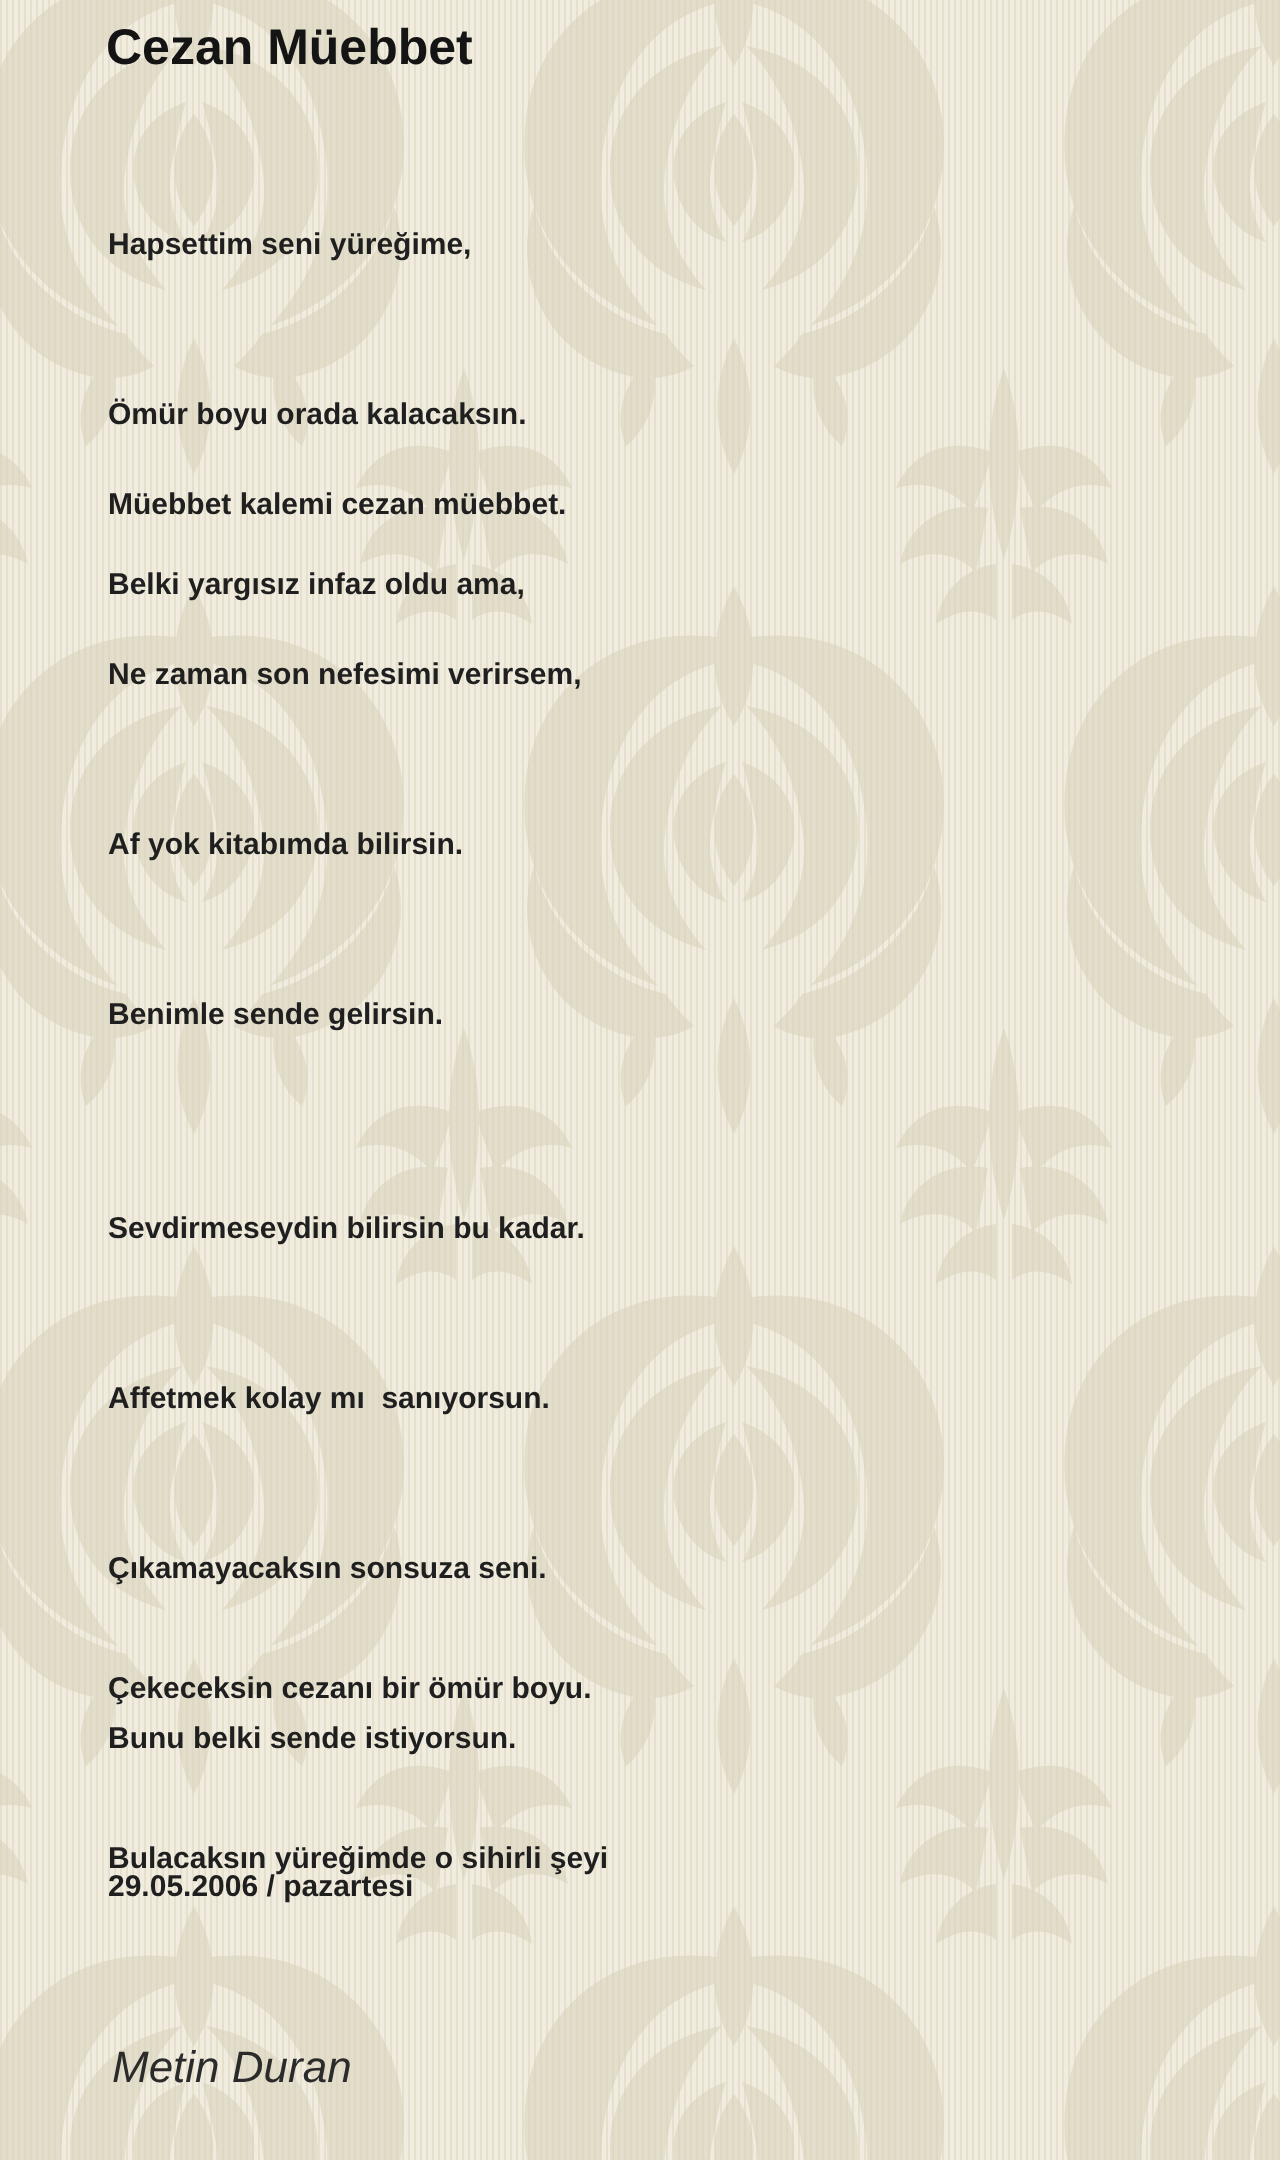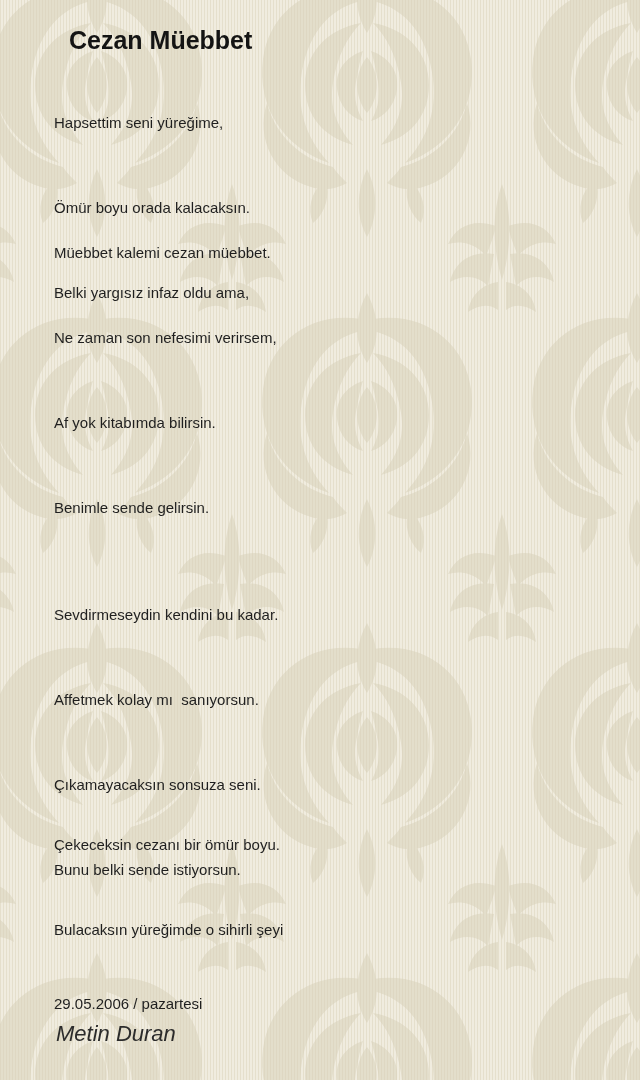--- a/index.html
+++ b/index.html
@@ -18,29 +18,29 @@
       var(--background_stripe, #e5dfcc) 1px,
       var(--background_base, #f1ecdf) 1px,
       var(--background_base, #f1ecdf) 3px
     );
   }
   svg.damask { position: absolute; inset: 0; z-index: 1; display: block; }
 
   .page { position: absolute; inset: 0; z-index: 2; }
 
   .title {
-    position: absolute; left: 53px; top: 10px; margin: 16px;
+    position: absolute; left: 53px; top: 10px; margin: 0;
     font-size: 25px; font-weight: bold; line-height: 29px;
     color: var(--title_text, #141414);
     white-space: pre-wrap;
     text-align: center;
   }
   .stanza, .date {
     position: absolute; left: 54px;
-    font-size: 15px; font-weight: normal; line-height: 28.4px;
+    font-size: 15px; font-weight: bold; line-height: 28.4px;
     color: var(--text, #1f1f1f);
     white-space: pre-wrap;
   }
   .author {
     position: absolute; left: 56px; top: 1019px;
     font-size: 22px; font-style: italic; font-weight: normal; line-height: 30px;
     color: var(--signature_text, #2b2b2b);
     white-space: pre-wrap;
   }
 </style>
@@ -98,29 +98,29 @@
 
   <div class="stanza" style="top:182px">
     <div>Müebbet kalemi cezan müebbet.</div>
     <div>Ne zaman son nefesimi verirsem,</div>
     <div>Af yok kitabımda bilirsin.</div>
     <div>Benimle sende gelirsin.</div>
   </div>
 
 
   <div class="stanza" style="top:544px">
-    <div>Sevdirmeseydin kendini bu kadar.</div>
+    <div>Sevdirmeseydin bilirsin bu kadar.</div>
     <div>Affetmek kolay mı  sanıyorsun.</div>
     <div>Çıkamayacaksın sonsuza seni.</div>
     <div>Bunu belki sende istiyorsun.</div>
   </div>
 
   <div class="stanza" style="top:774px">
     <div>Çekeceksin cezanı bir ömür boyu.</div>
     <div>Bulacaksın yüreğimde o sihirli şeyi</div>
     
   </div>
 
-  <div class="date" style="top:990px">29.05.2006 / pazartesi</div>
+  <div class="date" style="top:930px">29.05.2006 / pazartesi</div>
 
   <div class="author">Metin Duran</div>
 
 </main>
 
 </body></html>

